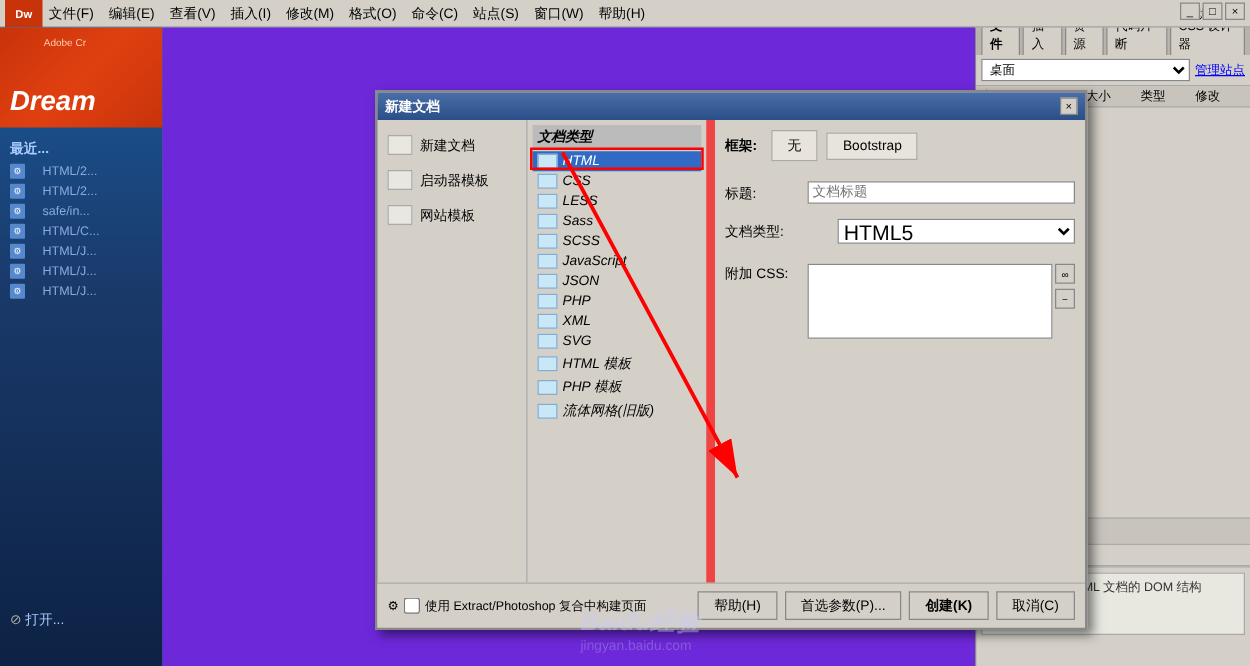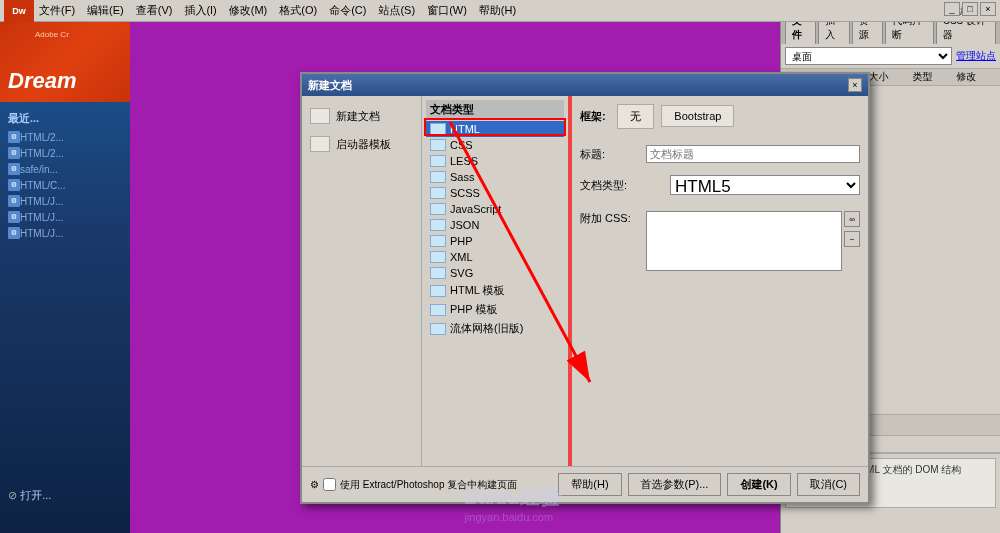--- a/index.html
+++ b/index.html
@@ -106,21 +106,21 @@
       padding: 3px 4px;
       font-weight: bold;
     }
     .recent-item {
       display: flex;
       align-items: center;
       padding: 2px 4px;
       color: #88aadd;
       font-size: 10px;
       cursor: pointer;
-      gap: 0;
+      gap: 14px;
     }
     .recent-item-icon {
       width: 12px;
       height: 12px;
       background: #5588cc;
       border-radius: 1px;
       flex-shrink: 0;
       display: flex;
       align-items: center;
       justify-content: center;
@@ -135,21 +135,21 @@
       font-size: 11px;
       display: flex;
       align-items: center;
       gap: 3px;
       cursor: pointer;
     }
 
     
     .center-main {
       flex: 1;
-      background: #a21caf;
+      background: #6d28d9;
       position: relative;
     }
 
     
     .right-panel {
       width: 220px;
       background: #d4d0c8;
       height: 511px;
       border-left: 1px solid #888;
       display: flex;
@@ -315,23 +315,24 @@
     }
     .btn-icon {
       width: 20px;
       height: 16px;
       background: #e8e8e0;
       border: 1px solid #aaa;
       flex-shrink: 0;
     }
     .dialog-center {
       width: 150px;
-      border-right: 4px solid #ef4444;
+      border-right: 7px solid #ef4444;
       padding: 4px;
       overflow-y: auto;
+      font-style: italic;
     }
     .doc-type-header {
       font-size: 11px;
       font-weight: bold;
       padding: 2px 4px;
       background: #bbb;
       margin-bottom: 2px;
     }
     .doc-type-item {
       display: flex;
@@ -581,20 +582,24 @@
 
         <div class="dialog-left">
           <div class="dialog-left-btn">
             <div class="btn-icon"></div>
             <span>新建文档</span>
           </div>
           <div class="dialog-left-btn">
             <div class="btn-icon"></div>
             <span>启动器模板</span>
           </div>
+          <div class="dialog-left-btn">
+            <div class="btn-icon"></div>
+            <span>网站模板</span>
+          </div>
         </div>
 
         <div class="dialog-center">
           <div class="doc-type-list-wrapper" style="position:relative;">
             <div class="doc-type-header">文档类型</div>
 
             <div class="highlight-box" style="top:18px; height:18px;"></div>
             <div class="doc-type-item selected">
               <div class="doc-type-icon"></div>
               <span>HTML</span>

